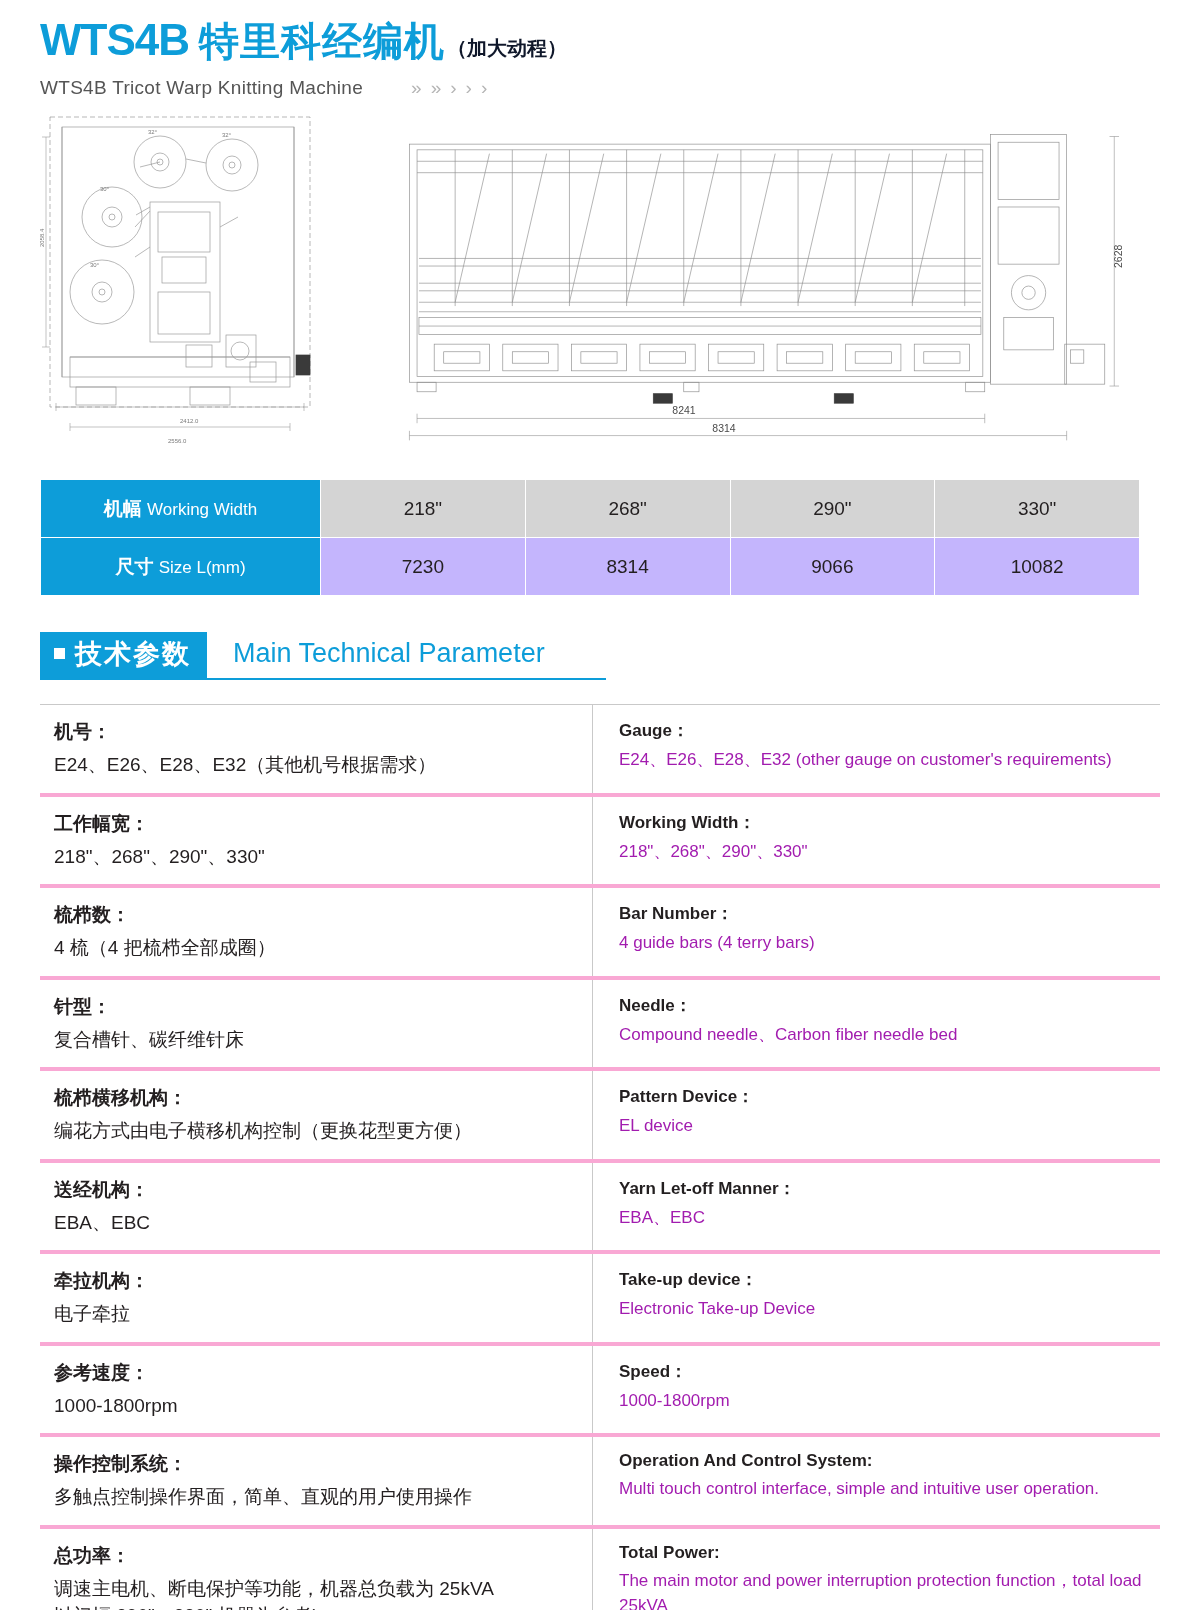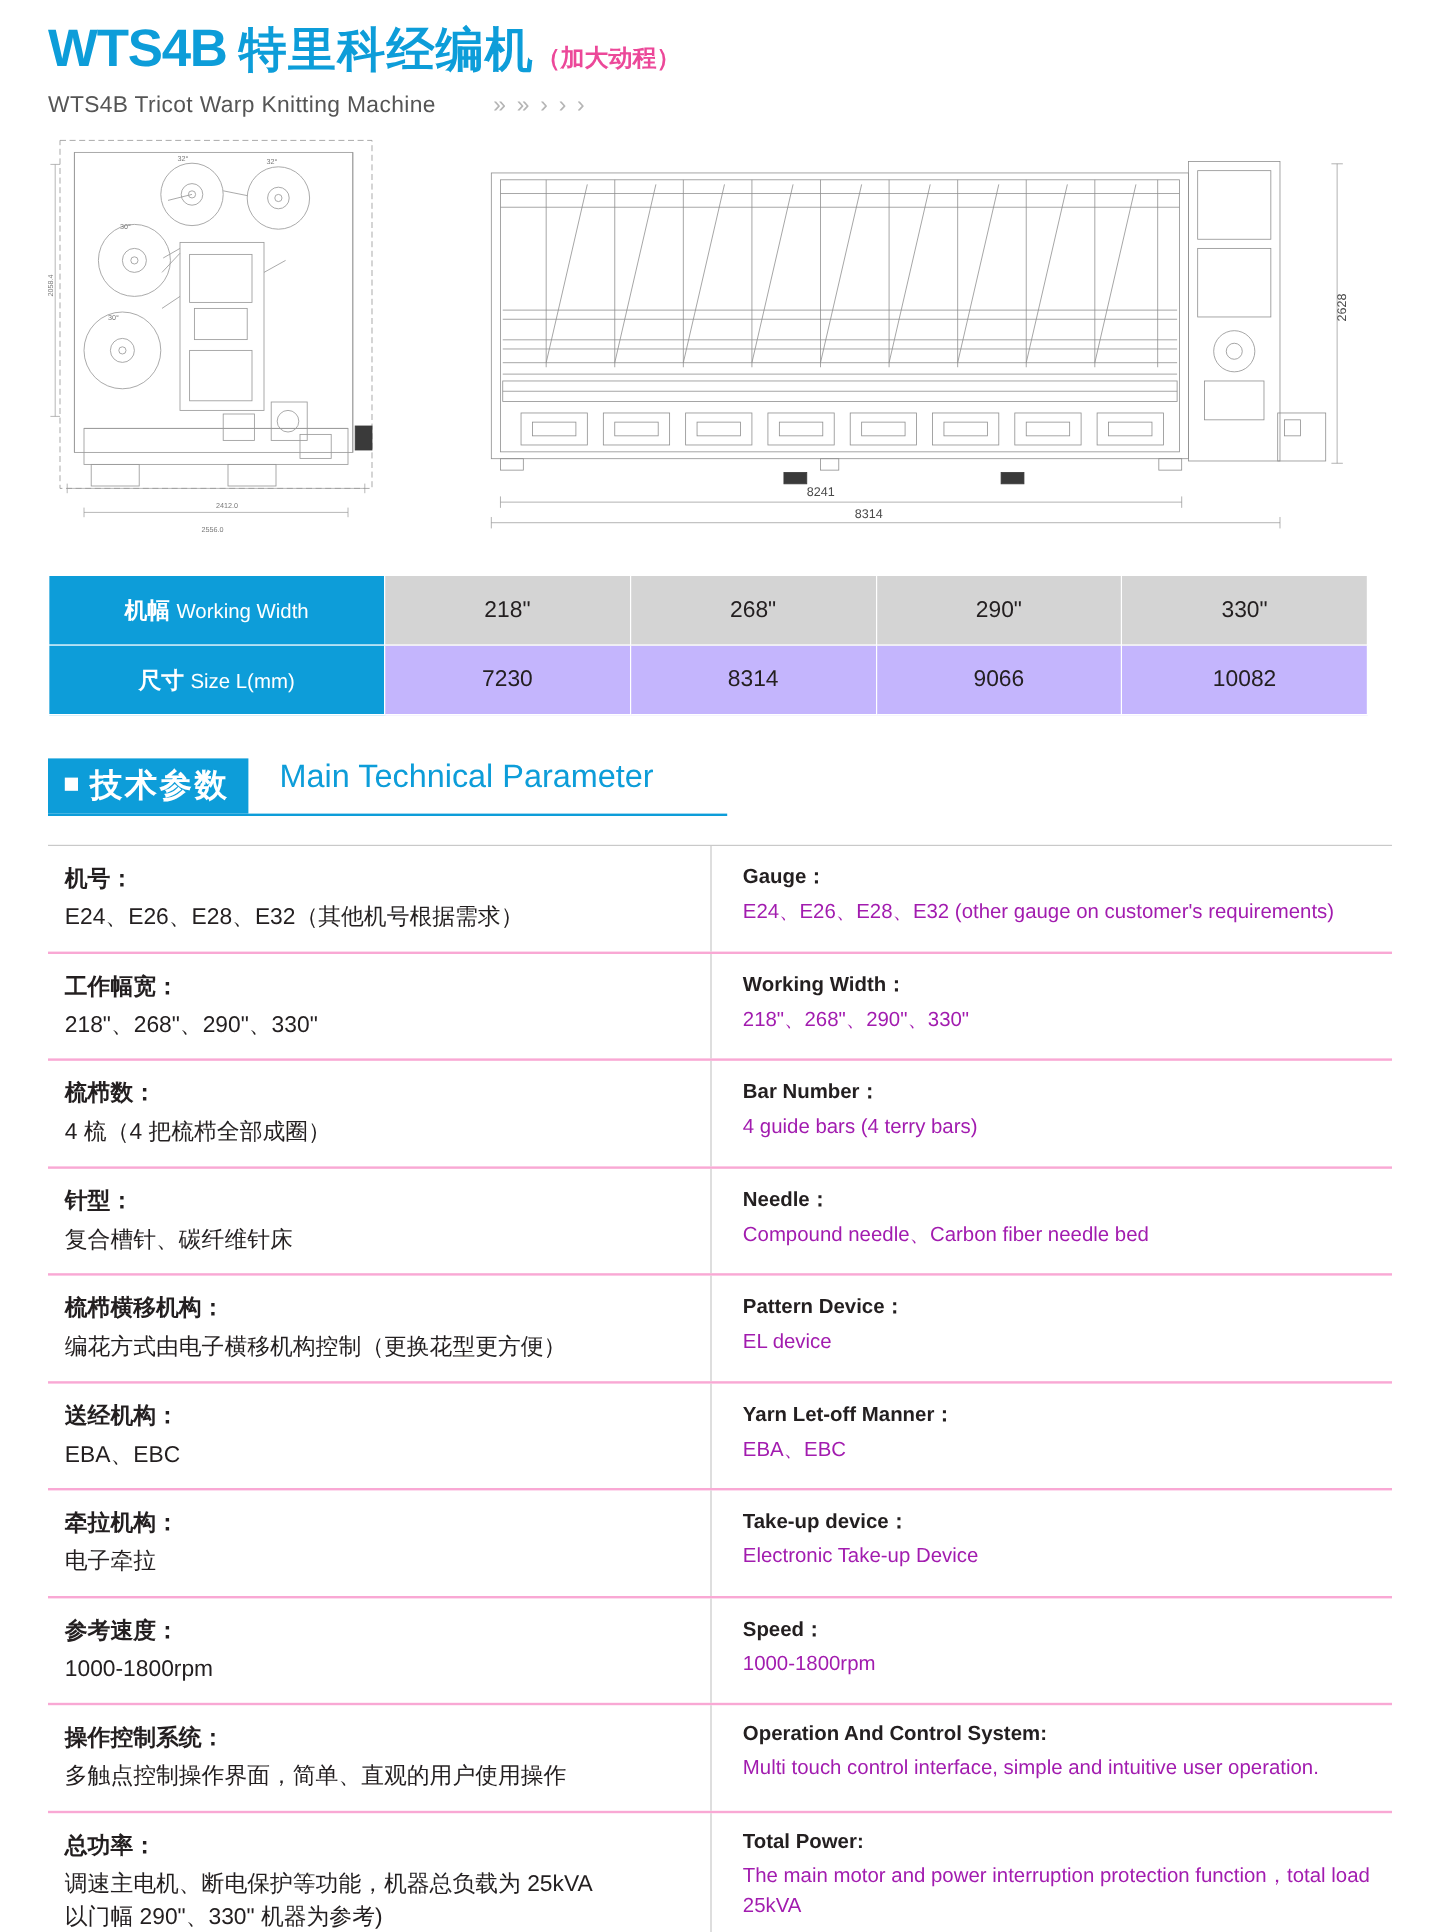--- a/index.html
+++ b/index.html
@@ -32,21 +32,21 @@
   }
   .title-cn {
     font-size: 40px;
     font-weight: bold;
     color: #0d9dd9;
     margin-left: 10px;
     letter-spacing: 1px;
   }
   .title-paren {
     font-size: 20px;
-    color: #ec4899;
+    color: #0f172a;
     font-weight: bold;
     margin-left: 2px;
     letter-spacing: 0px;
   }
   .subtitle-row {
     display: flex;
     align-items: flex-end;
     margin-top: 8px;
     gap: 18px;
   }
@@ -105,21 +105,21 @@
   }
   .spec-val {
     background: #c4b5fd;
     color: #231f20;
   }
 
   
   .section-head {
     margin-top: 36px;
     display: flex;
-    align-items: flex-start;
+    align-items: center;
     position: relative;
     height: 46px;
   }
   .sh-badge {
     background: #0d9dd9;
     color: #ffffff;
     font-size: 27px;
     font-weight: bold;
     padding: 4px 16px 6px 14px;
     display: flex;
@@ -145,21 +145,21 @@
     width: 566px;
   }
 
   
   .params {
     margin-top: 26px;
     position: relative;
   }
   .param-row {
     display: flex;
-    border-bottom: 2px solid #f9a8d4;
+    border-bottom: 4px solid #f9a8d4;
   }
   .param-row:first-child { border-top: 1px solid #c9c9c9; }
   .param-cn {
     width: 552px;
     padding: 14px 8px 14px 14px;
   }
   .param-en {
     flex: 1;
     padding: 14px 8px 14px 26px;
     border-left: 1px solid #c9c9c9;

